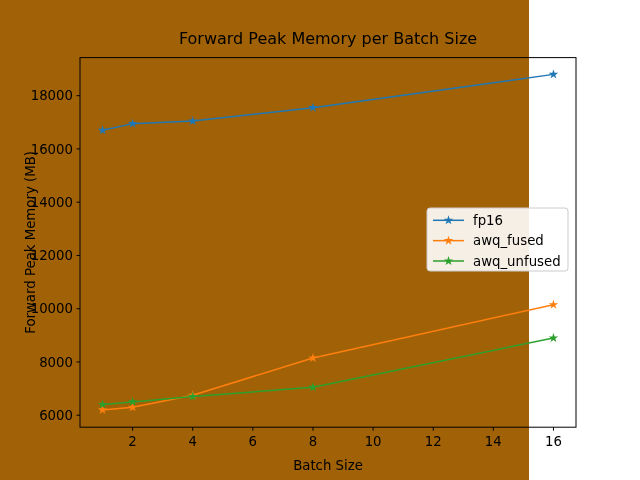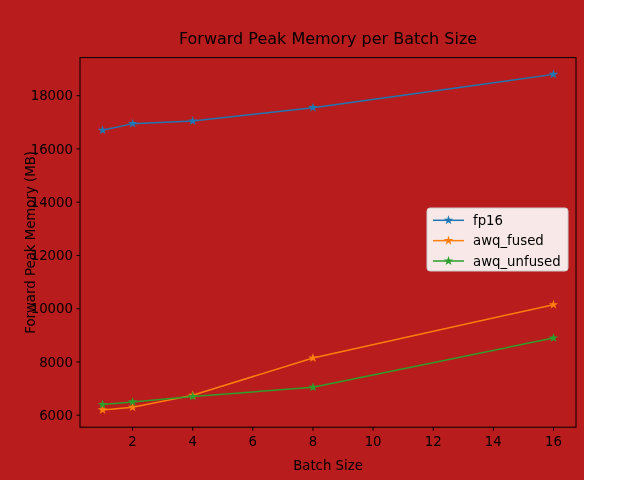--- a/index.html
+++ b/index.html
@@ -6,23 +6,23 @@
     margin: 0;
     padding: 0;
     background: #ffffff;
     width: 640px;
     height: 480px;
     overflow: hidden;
     font-family: "DejaVu Sans", sans-serif;
   }
   #figure {
     position: relative;
-    width: 584px;
+    width: 529px;
     height: 480px;
-    background: #b91c1c;
+    background: #a16207;
     text-decoration: underline;
   }
   svg text {
     fill: #000000;
     font-family: "DejaVu Sans", sans-serif;
   }
   .title-text { font-size: 16px; }
   .axis-label { font-size: 13.3px; }
 </style>
 </head>

